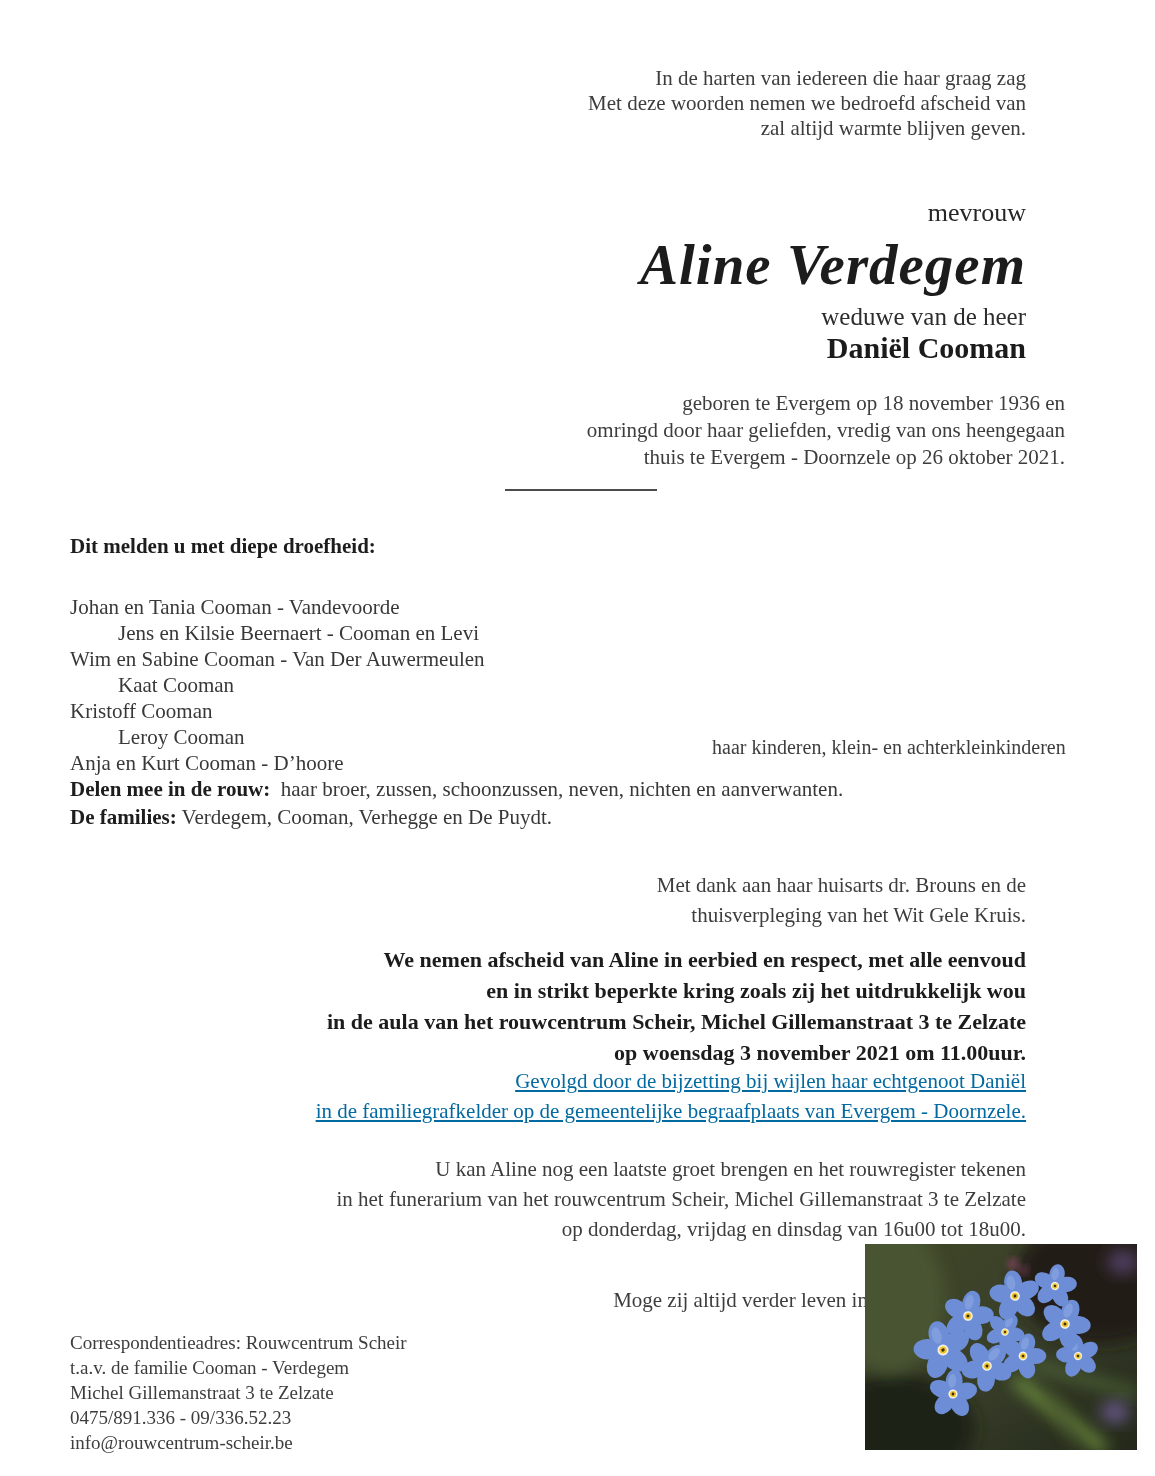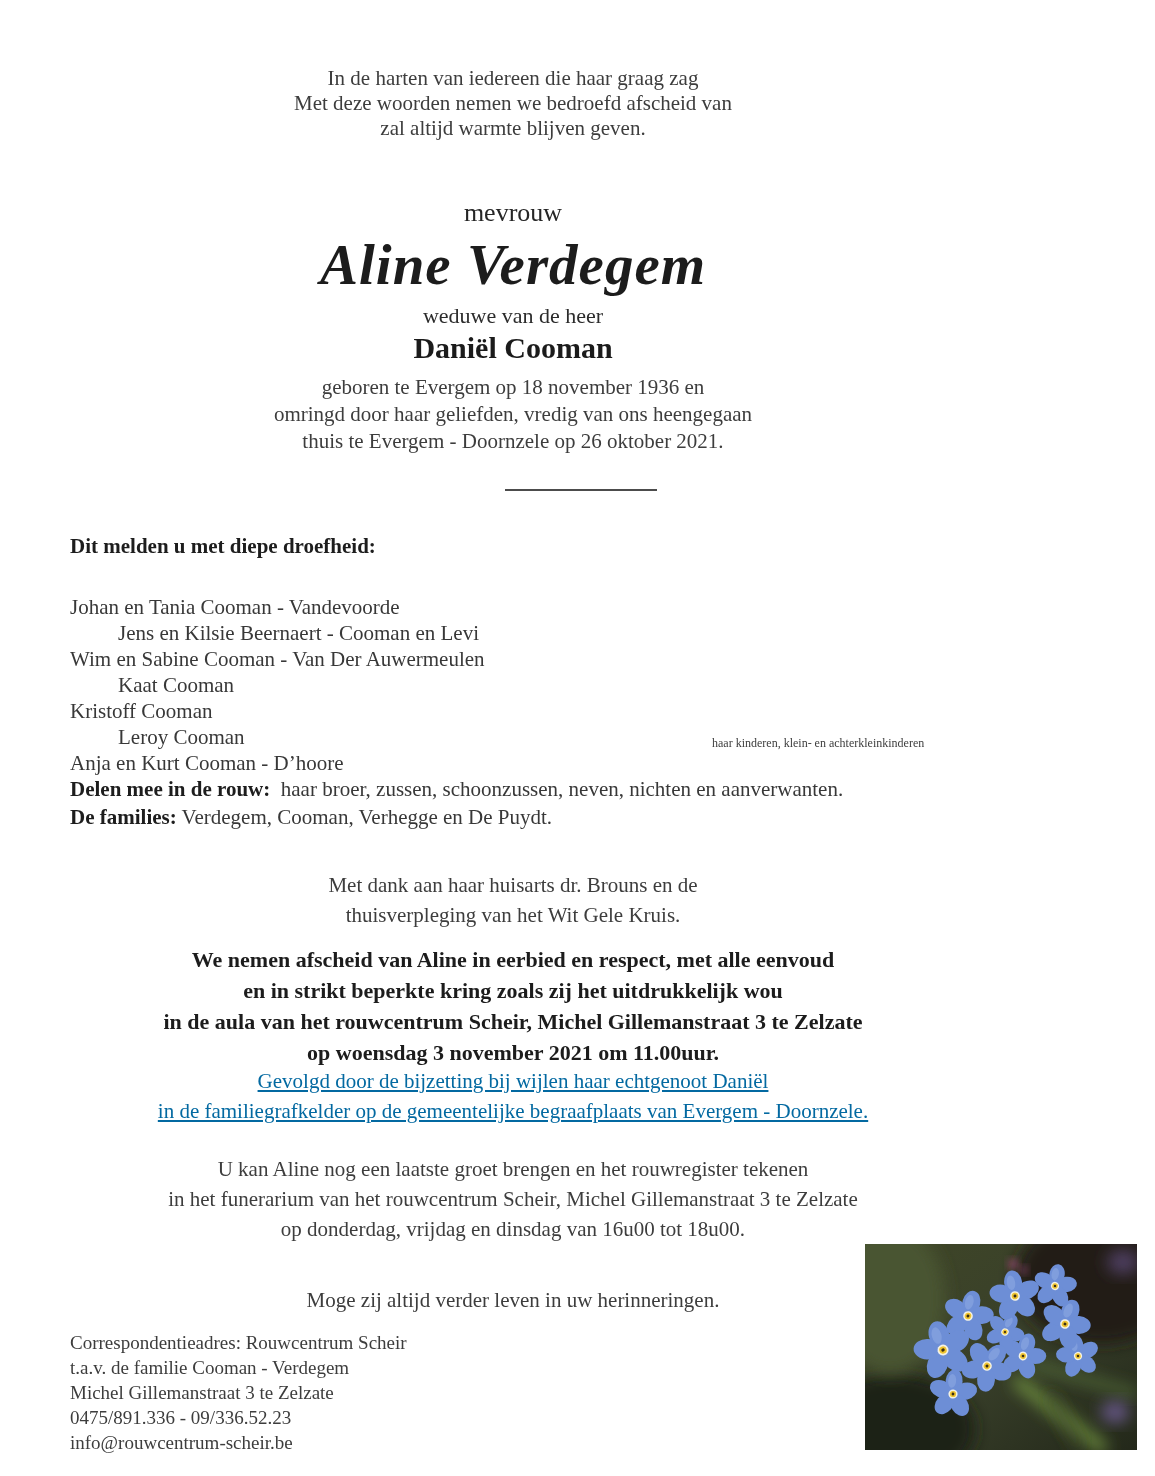--- a/index.html
+++ b/index.html
@@ -6,32 +6,32 @@
   .page{
     position:relative;
     width:1155px;height:1476px;
     margin:0 auto;
     background:#ffffff;
     font-family:"Liberation Serif","DejaVu Serif",serif;
     color:#3a3a3a;
     overflow:hidden;
   }
   .abs{position:absolute;}
-  .center{left:0;width:1026px;text-align:center;}
+  .center{left:0;width:1026px;text-align:right;}
   .opening{top:66px;font-size:21px;line-height:25px;color:#3d3d3d;}
   .mevrouw{top:198px;font-size:26px;color:#262626;}
   .deceased-name{top:232px;font-size:57px;font-style:italic;font-weight:600;color:#1c1c1c;letter-spacing:1px;}
-  .relation-line{top:303px;font-size:22px;color:#2c2c2c;}
+  .relation-line{top:303px;font-size:25px;color:#2c2c2c;}
   .spouse-name{top:331px;font-size:30px;font-weight:bold;color:#1b1b1b;}
-  .lifedates{top:374px;font-size:21px;line-height:27px;color:#3d3d3d;}
+  .lifedates{top:390px;font-size:21px;line-height:27px;color:#3d3d3d;padding-left:39px;}
   .divider{top:489px;left:505px;width:152px;height:2px;background:#4c4c4c;}
   .announce-heading{top:534px;left:70px;font-size:21px;font-weight:bold;color:#1d1d1d;}
   .family-list{top:578px;left:70px;font-size:21px;line-height:26px;color:#383838;margin-top:16px;}
   .family-list .indent{padding-left:48px;}
-  .relation-note{top:736px;left:712px;font-size:12px;color:#3d3d3d;}
+  .relation-note{top:736px;left:712px;font-size:20px;color:#3d3d3d;}
   .mourning{top:775px;left:70px;font-size:21px;line-height:28px;color:#383838;}
   .mourning .b{font-weight:bold;color:#1d1d1d;}
   .thanks{top:870px;font-size:21px;line-height:30px;color:#3d3d3d;}
   .ceremony{top:944px;font-size:22px;line-height:31px;font-weight:bold;color:#1c1c1c;}
   .burial{top:1066px;font-size:21px;line-height:30px;color:#0369a1;text-decoration:underline;}
   .visitation{top:1154px;font-size:21px;line-height:30px;color:#3d3d3d;}
   .closing{top:1288px;font-size:21px;color:#3d3d3d;}
   .correspondence{top:1330px;left:70px;font-size:19px;line-height:25px;color:#3d3d3d;}
   .photo{top:1244px;left:865px;width:272px;height:206px;}
   .photo svg{display:block;width:272px;height:206px;}

